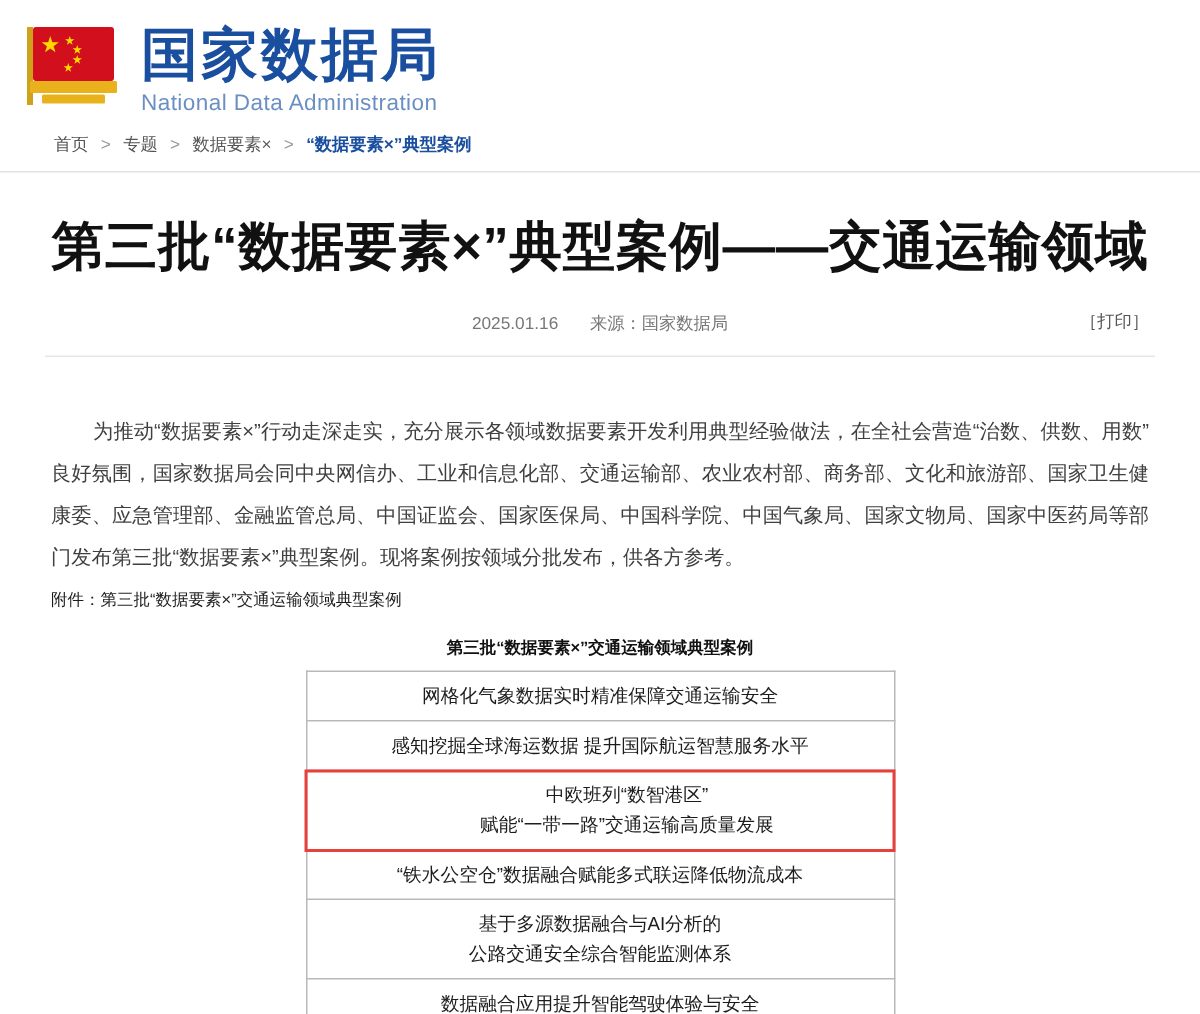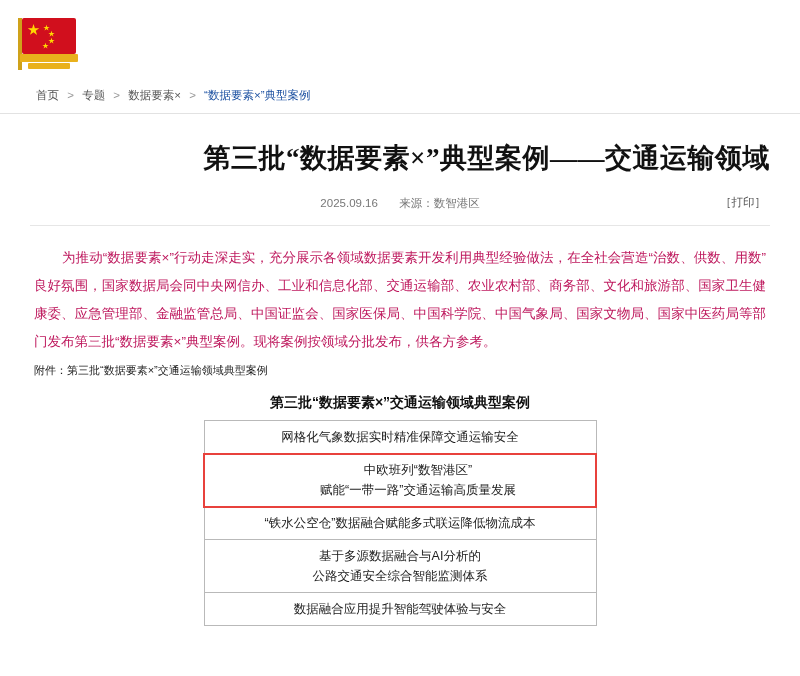--- a/index.html
+++ b/index.html
@@ -98,32 +98,32 @@
   .breadcrumb a {
     color: #555;
     text-decoration: none;
   }
   .breadcrumb .sep {
     color: #999;
     margin: 0 5px;
   }
   .breadcrumb .current {
     color: #1a4fa0;
-    font-weight: normal;
+    font-weight: bold;
   }
 
   
   .article {
     padding: 0 30px;
   }
   .doc-title {
-    font-family: Liberation Serif, serif;
-    font-size: 27px;
-    font-weight: bold;
-    text-align: right;
+    font-family: Liberation Sans, sans-serif;
+    font-size: 35px;
+    font-weight: bold;
+    text-align: center;
     color: #111;
     margin: 26px 0 0 0;
     letter-spacing: 0.5px;
   }
   .meta-row {
     position: relative;
     text-align: center;
     font-size: 11.5px;
     color: #777;
     margin-top: 20px;
@@ -136,37 +136,37 @@
     right: 4px;
     top: -1px;
     color: #555;
     font-size: 11.5px;
     cursor: pointer;
   }
 
   .body-text {
     font-size: 13.5px;
     line-height: 28px;
-    color: #be185d;
-    margin-top: 18px;
+    color: #404040;
+    margin-top: 36px;
     text-align: justify;
     padding: 0 4px;
   }
   .body-text .indent { display: inline-block; width: 28px; }
   .attach-line {
     font-size: 11px;
     line-height: 28px;
     color: #1c1c1c;
     padding: 0 4px;
   }
 
   
   .table-title {
     text-align: center;
-    font-size: 14px;
+    font-size: 11px;
     font-weight: bold;
     margin: 10px 0 8px 0;
     color: #111;
   }
   .case-table {
     width: 393px;
     margin: 0 auto;
     border-collapse: collapse;
     position: relative;
   }
@@ -194,56 +194,63 @@
     <div class="stars">
       ★
       <span class="small" style="left:16px; top:-2px;">★</span>
       <span class="small" style="left:21px; top:4px;">★</span>
       <span class="small" style="left:21px; top:11px;">★</span>
       <span class="small" style="left:15px; top:16px;">★</span>
     </div>
     <div class="base"></div>
     <div class="base2"></div>
   </div>
+  <div class="title-block">
+    <div class="cn-title">国家数据局</div>
+    <div class="en-title">National Data Administration</div>
+  </div>
 </div>
 
 <div class="breadcrumb">
   <a href="#">首页</a>
   <span class="sep">&gt;</span>
   <a href="#">专题</a>
   <span class="sep">&gt;</span>
   <a href="#">数据要素×</a>
   <span class="sep">&gt;</span>
   <span class="current">“数据要素×”典型案例</span>
 </div>
 
 <div class="article">
 
   <h1 class="doc-title">第三批“数据要素×”典型案例——交通运输领域</h1>
 
   <div class="meta-row">
-    <span class="date">2025.09.16</span>
-    <span class="source">来源：数智港区</span>
+    <span class="date">2025.01.16</span>
+    <span class="source">来源：国家数据局</span>
     <span class="print">［打印］</span>
   </div>
 
   <div class="body-text">
     <span class="indent"></span><span>为推动“数据要素×”行动走深走实，充分展示各领域数据要素开发利用典型经验做法，在全社会营造“治数、供数、用数”良好氛围，国家数据局会同中央网信办、工业和信息化部、交通运输部、农业农村部、商务部、文化和旅游部、国家卫生健康委、应急管理部、金融监管总局、中国证监会、国家医保局、中国科学院、中国气象局、国家文物局、国家中医药局等部门发布第三批“数据要素×”典型案例。现将案例按领域分批发布，供各方参考。</span>
   </div>
 
   <div class="attach-line">
     <span class="indent"></span><span>附件：第三批“数据要素×”交通运输领域典型案例</span>
   </div>
 
   <div class="table-title">第三批“数据要素×”交通运输领域典型案例</div>
 
   <table class="case-table">
     <tbody>
       <tr>
         <td>网格化气象数据实时精准保障交通运输安全</td>
+      </tr>
+      <tr>
+        <td>感知挖掘全球海运数据 提升国际航运智慧服务水平</td>
       </tr>
       <tr class="highlight">
         <td>
           <div>中欧班列“数智港区”</div>
           <div>赋能“一带一路”交通运输高质量发展</div>
         </td>
       </tr>
       <tr>
         <td>“铁水公空仓”数据融合赋能多式联运降低物流成本</td>
       </tr>

